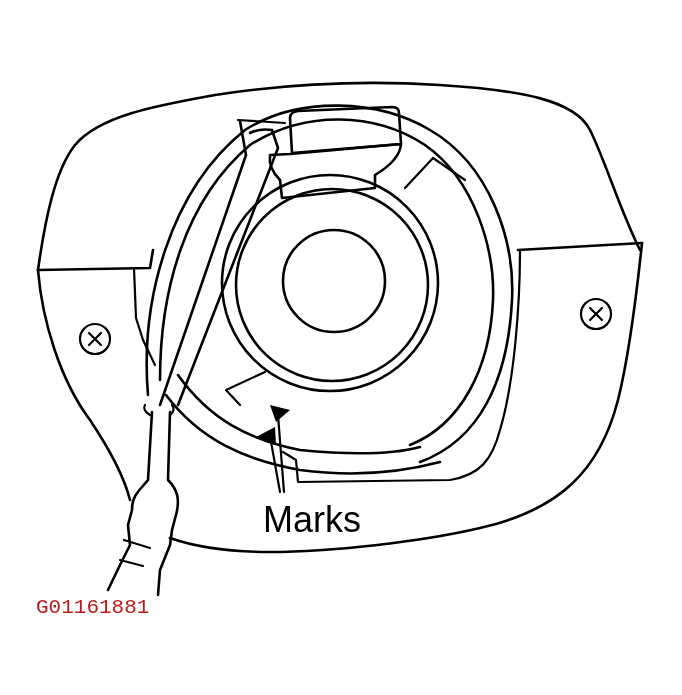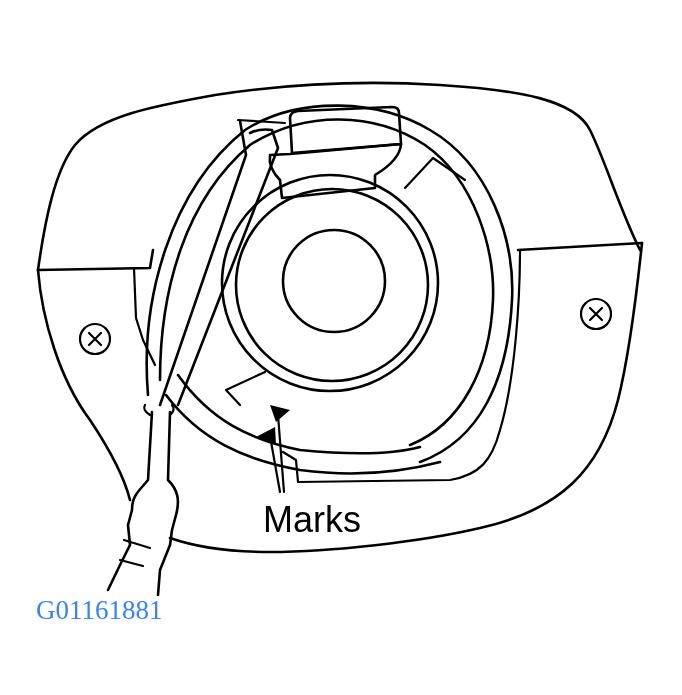--- a/index.html
+++ b/index.html
@@ -8,21 +8,21 @@
     svg { position: absolute; left: 0; top: 0; }
     .ln { fill: none; stroke: #000; stroke-width: 2.6; stroke-linejoin: round; stroke-linecap: round; }
     .thin { fill: none; stroke: #000; stroke-width: 2.2; stroke-linejoin: round; stroke-linecap: round; }
     .label-marks {
       position: absolute; left: 263px; top: 502px;
       font-family: "Liberation Sans", sans-serif; font-size: 36px; color: #000;
       letter-spacing: 0px; line-height: 1;
     }
     .fig-id {
       position: absolute; left: 36px; top: 597px;
-      font-family: Liberation Serif, serif; font-size: 27px; color: #3b82f6;
+      font-family: Liberation Mono, monospace; font-size: 21px; color: #b91c1c;
       line-height: 1;
     }
   </style>
 </head>
 <body>
 
 <div class="figure">
   <svg width="682" height="695" viewBox="0 0 682 695">
 
     <path class="ln" d="M38 270 C 45 220, 55 170, 75 145 C 100 115, 160 105, 215 95

